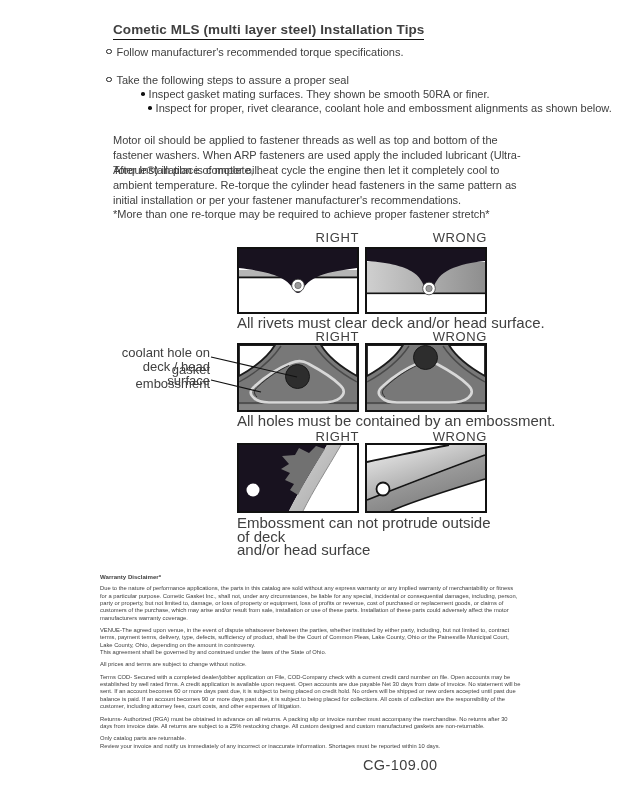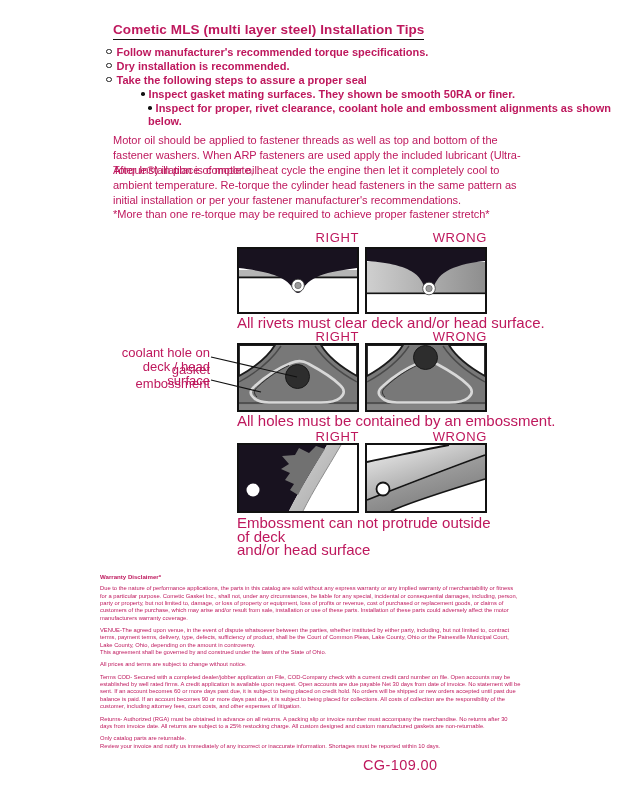--- a/index.html
+++ b/index.html
@@ -1,22 +1,22 @@
 <!DOCTYPE html>
 <html><head>
 <meta charset="utf-8">
 <style>
   html,body{margin:0;padding:0;background:#ffffff;}
   .page{position:relative;width:618px;height:800px;background:#ffffff;
-        font-family:"Liberation Sans", sans-serif;color:#be185d;overflow:hidden;}
+        font-family:"Liberation Sans", sans-serif;color:#404040;overflow:hidden;}
   .abs{position:absolute;}
   .pre{white-space:pre-line;}
   .title{left:113px;top:22px;font-size:13.5px;font-weight:bold;
          border-bottom:1.6px solid #111;padding-bottom:2px;letter-spacing:0.1px;}
-  .brow{font-size:11px;line-height:13px;font-weight:bold;}
+  .brow{font-size:11px;line-height:13px;}
   .odot{display:inline-block;width:3.5px;height:3.5px;border:1px solid #222;
         border-radius:50%;margin-right:5px;vertical-align:2px;}
   .fdot{display:inline-block;width:3.6px;height:3.6px;background:#111;
         border-radius:50%;margin-right:4px;vertical-align:2px;}
   .h2{font-size:12.5px;font-weight:bold;}
   .body{font-size:11px;line-height:15px;margin:0;}
   .dlabel{width:122px;text-align:right;font-size:13px;letter-spacing:0.6px;}
   .cap{font-size:15px;line-height:13.5px;}
   .panel{display:block;}
   .sidelabel{width:94px;text-align:right;font-size:13px;line-height:14px;}
@@ -27,23 +27,20 @@
 </style>
 </head>
 <body>
 
 <div class="page">
 
   <div class="abs title">Cometic MLS (multi layer steel) Installation Tips</div>
 
   <div class="abs brow" style="left:106px;top:46px;">
     <span class="odot"></span><span>Follow manufacturer's recommended torque specifications.</span>
-  </div>
-  <div class="abs brow" style="left:106px;top:60px;">
-    <span class="odot"></span><span>Dry installation is recommended.</span>
   </div>
   <div class="abs brow" style="left:106px;top:74px;">
     <span class="odot"></span><span>Take the following steps to assure a proper seal</span>
   </div>
   <div class="abs brow" style="left:141px;top:88px;">
     <span class="fdot"></span><span>Inspect gasket mating surfaces.  They shown be smooth 50RA or finer.</span>
   </div>
   <div class="abs brow" style="left:141px;top:102px;margin-left:7px;">
     <span class="fdot"></span><span>Inspect for proper, rivet clearance, coolant hole and embossment alignments as shown below.</span>
   </div>

